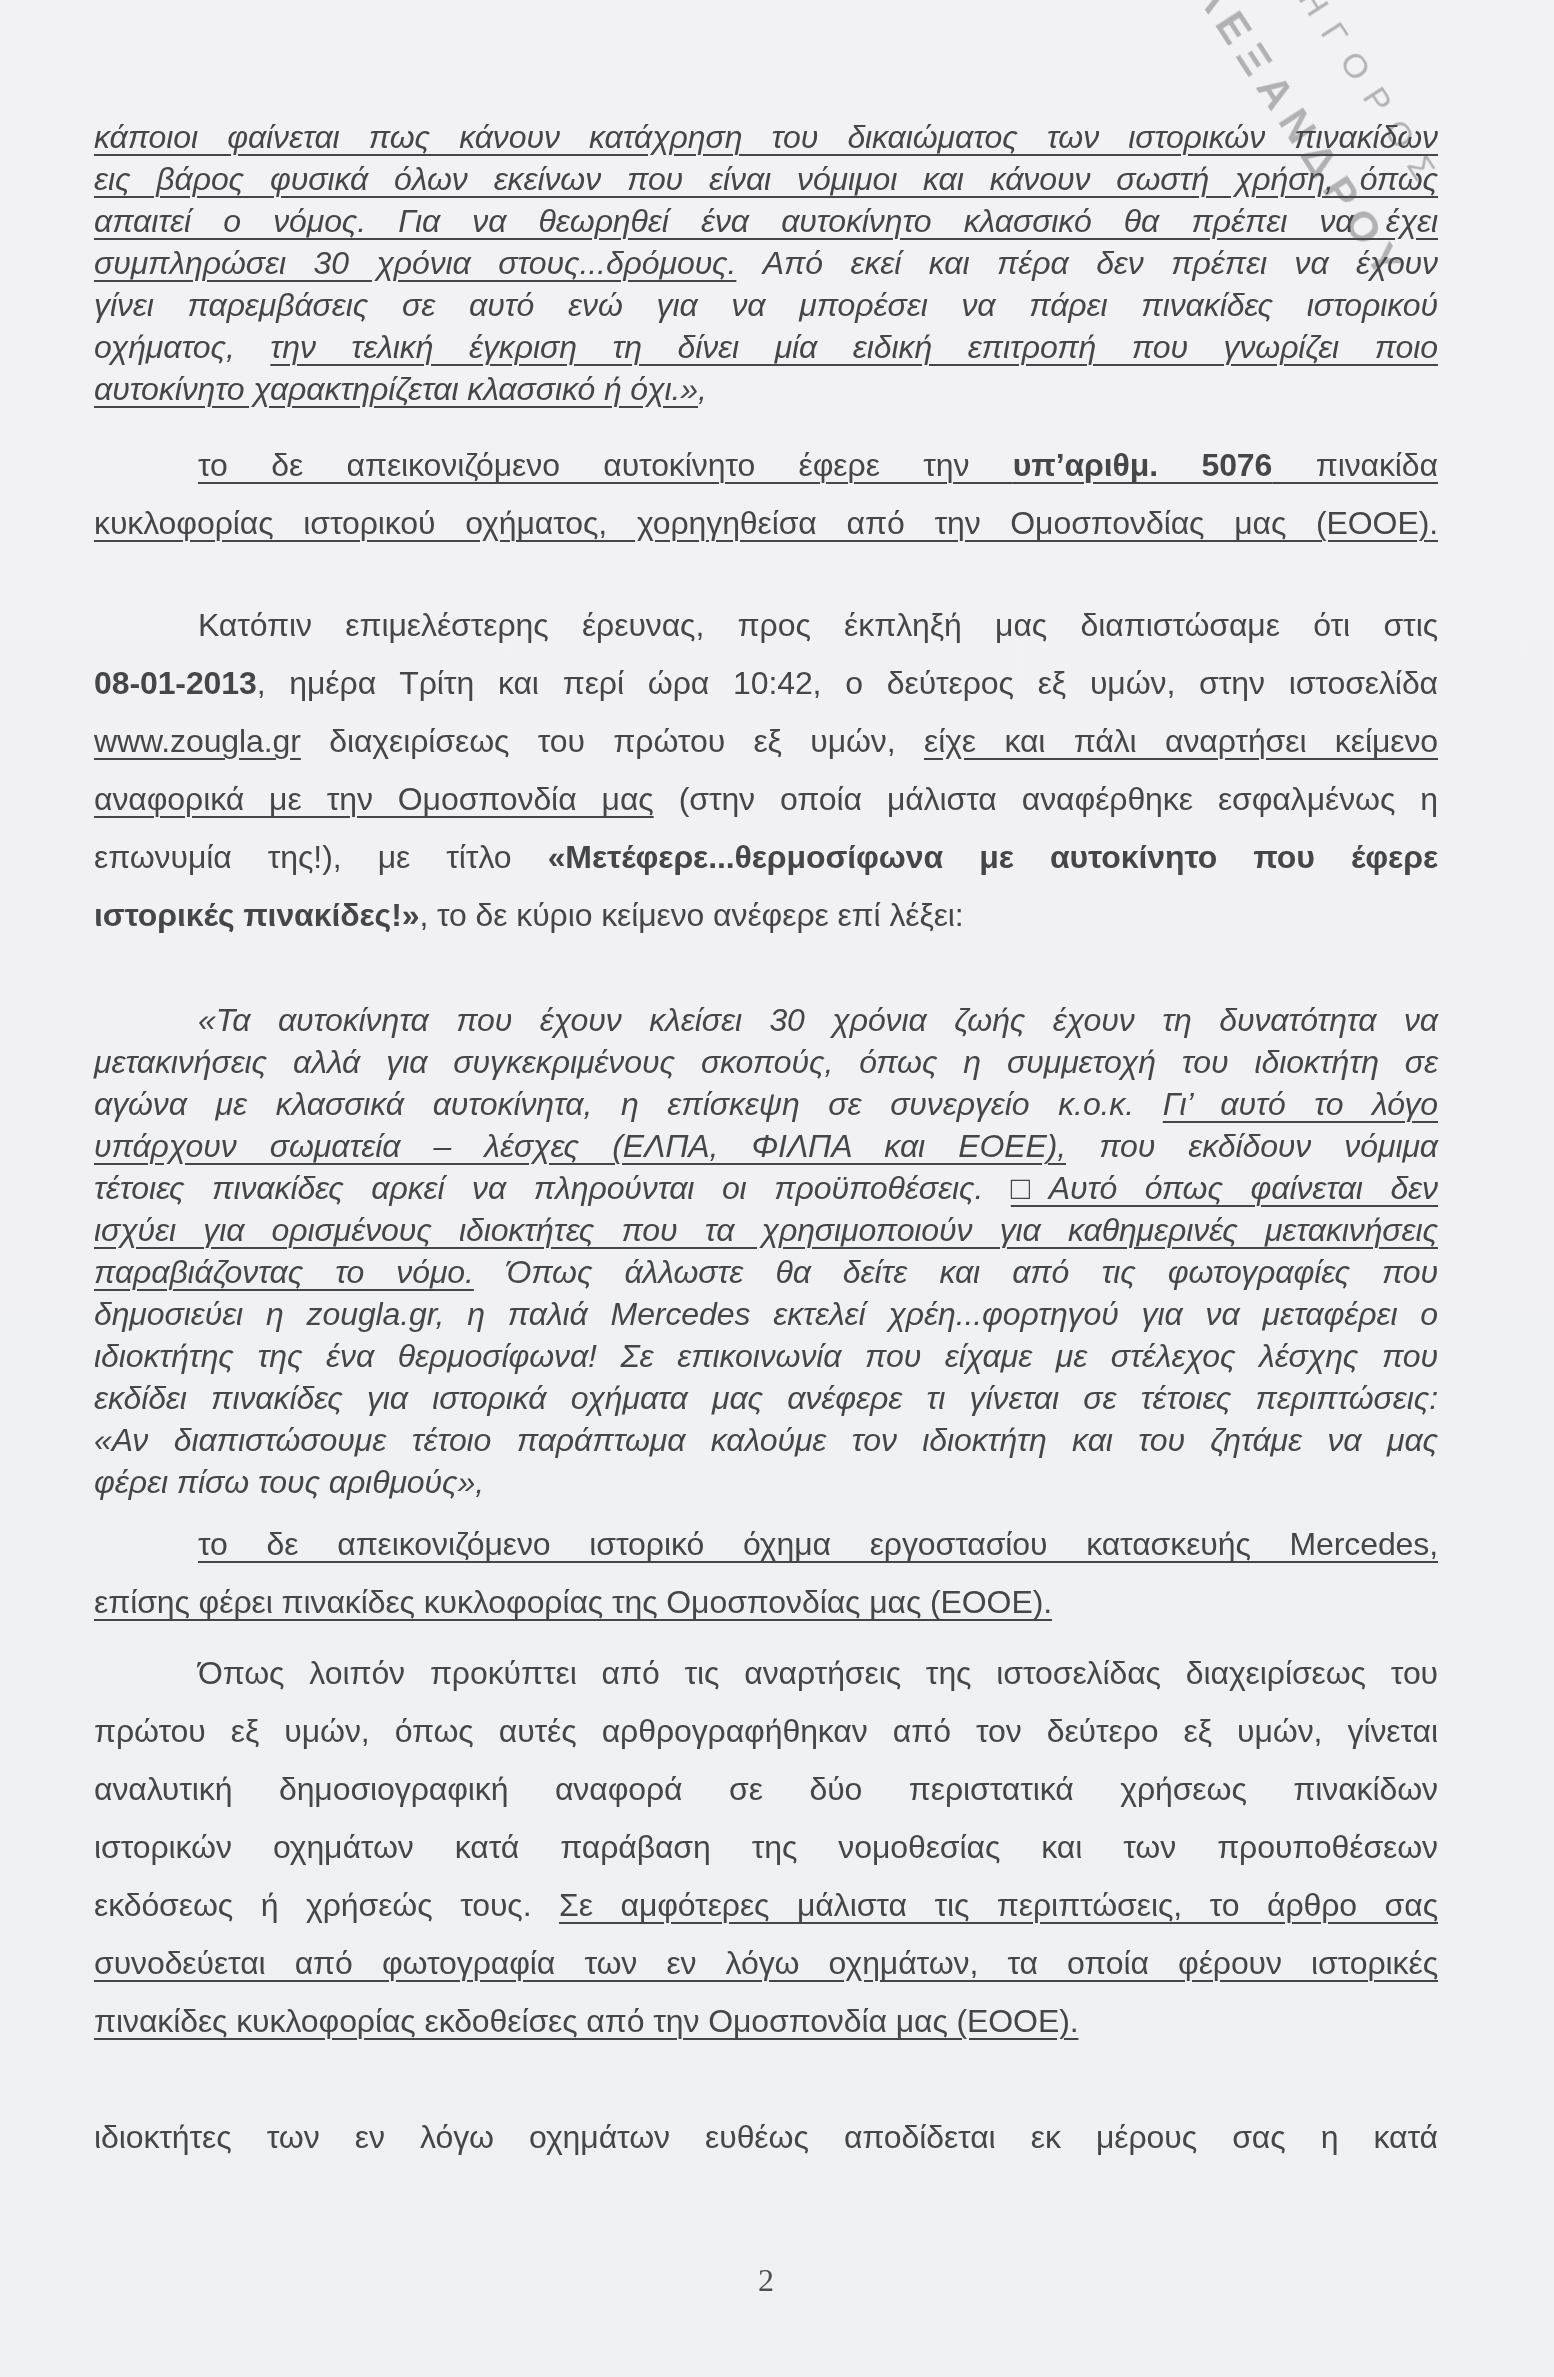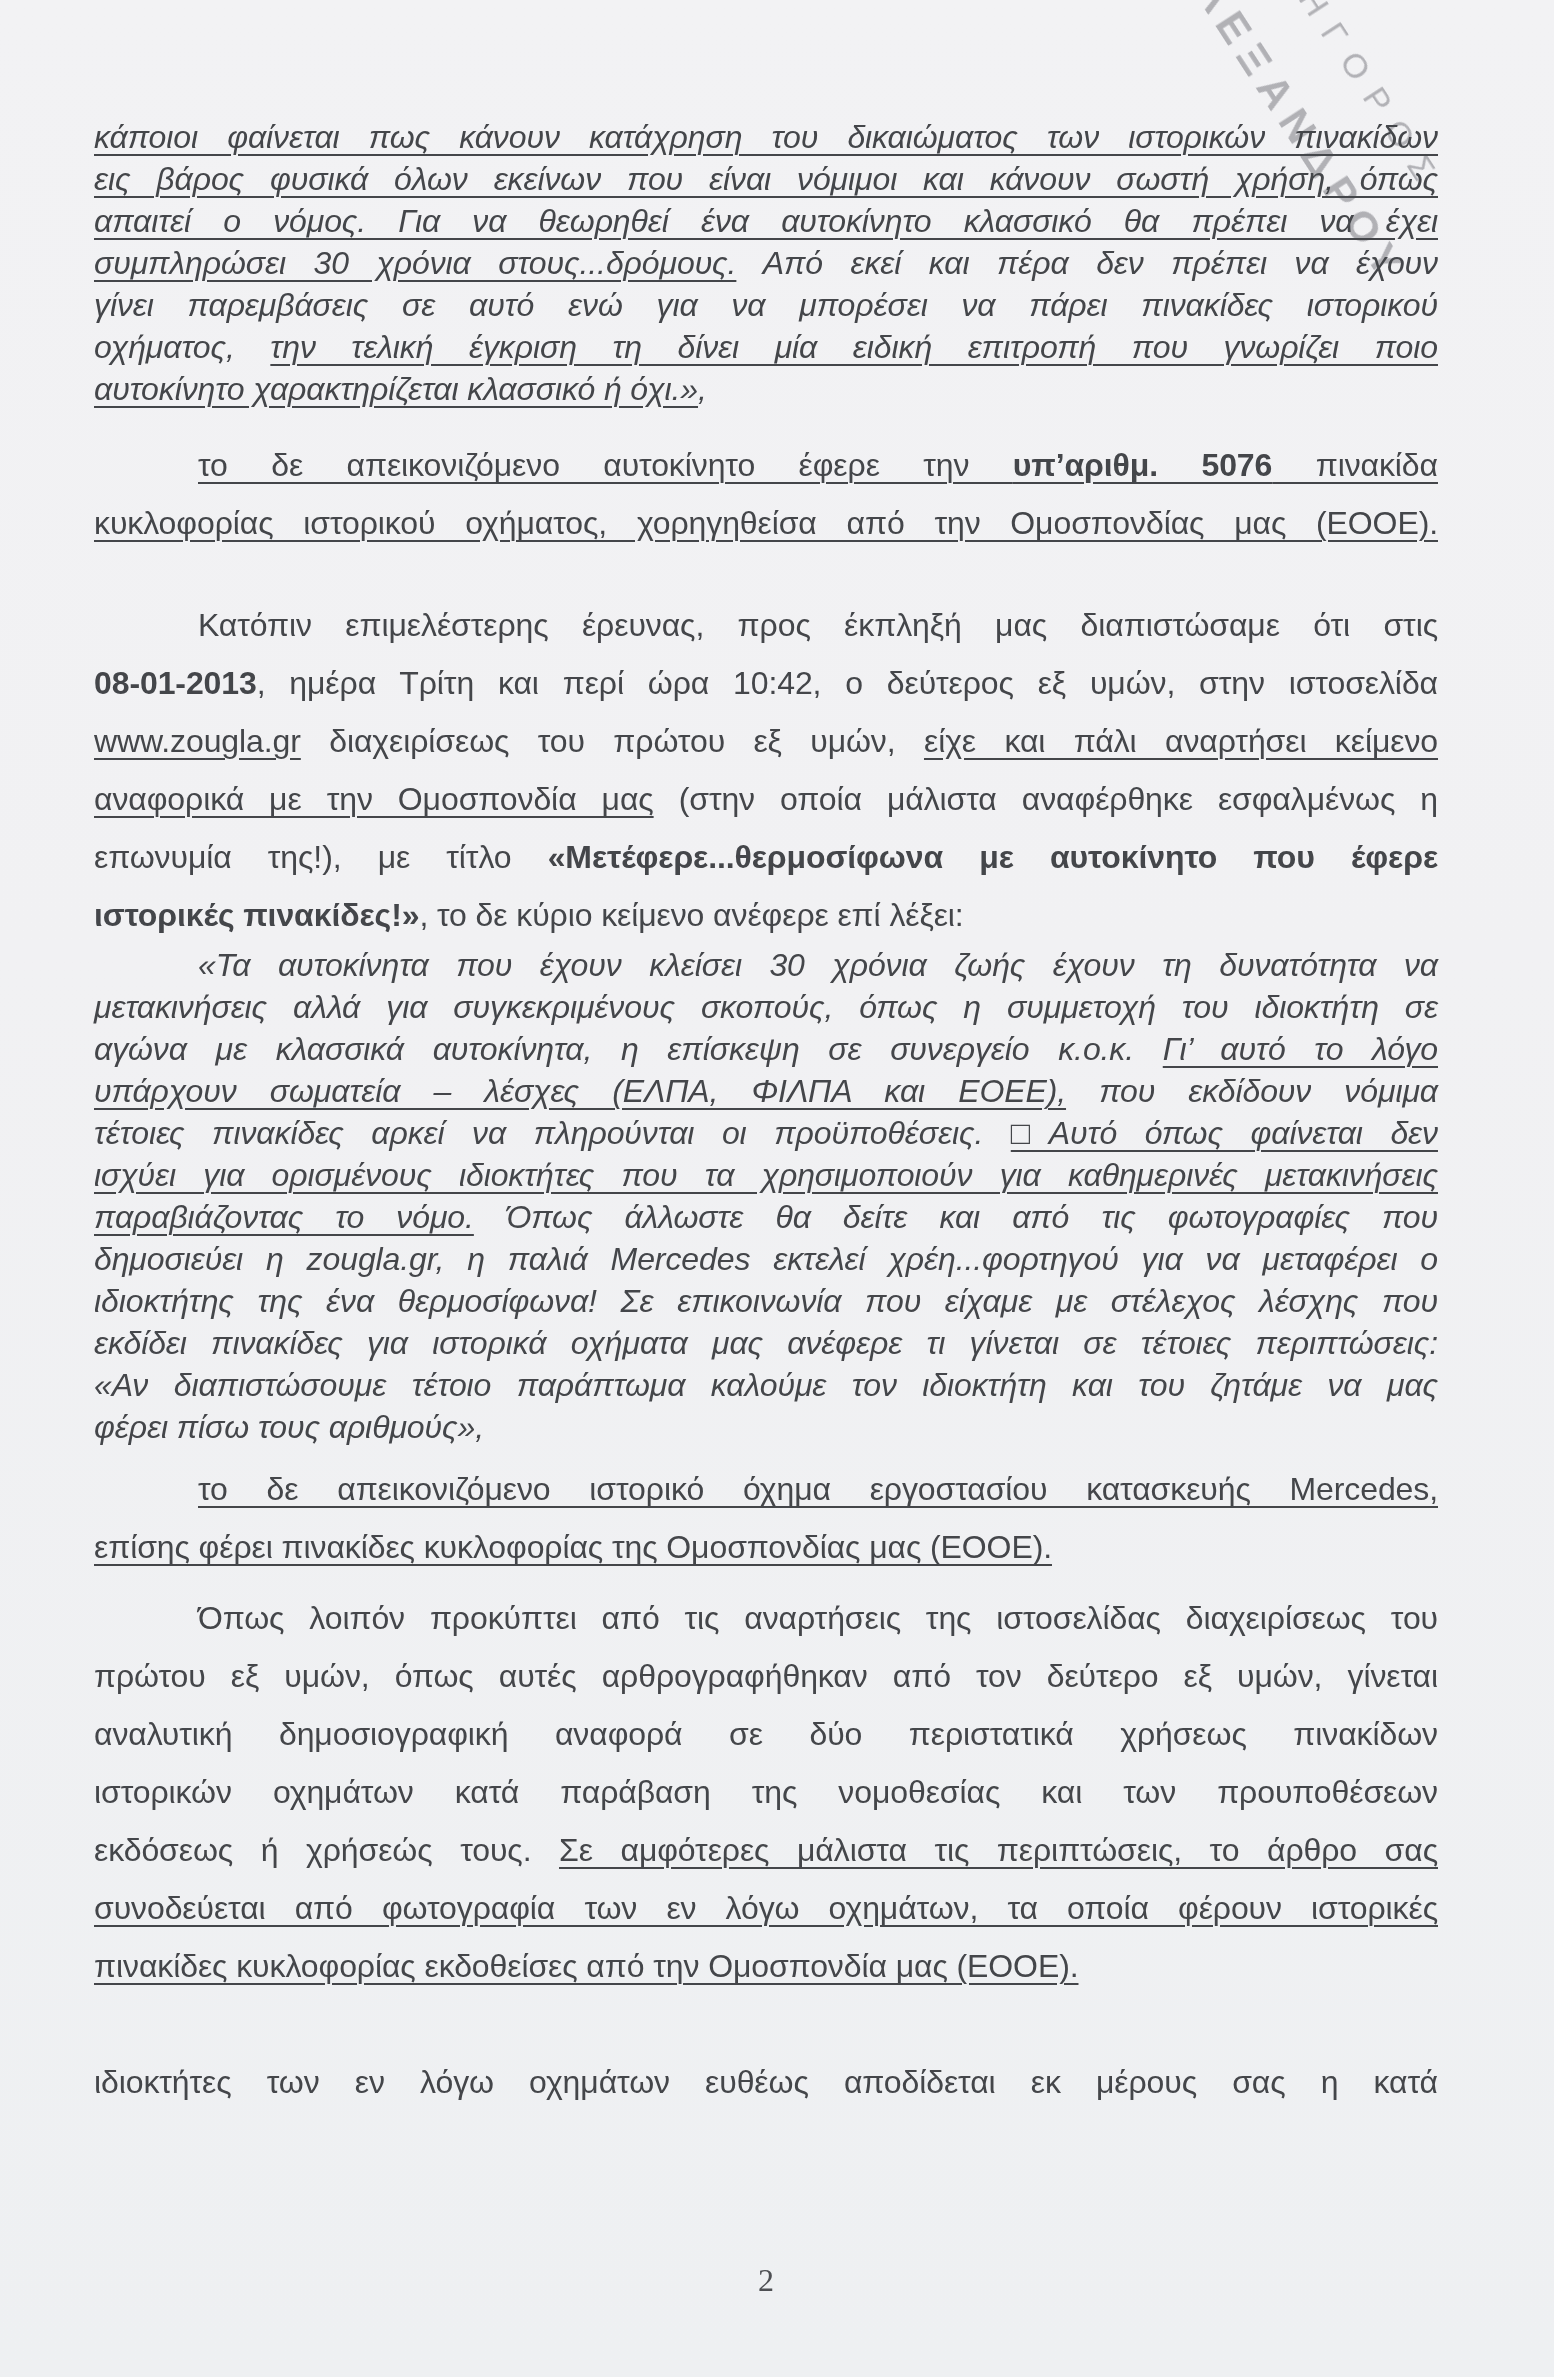--- a/index.html
+++ b/index.html
@@ -28,21 +28,21 @@
   .line.last{text-align-last:left;}
   .line.indent{text-indent:104px;}
   .seg{}
   .seg.u{text-decoration:underline;text-decoration-thickness:2.2px;text-underline-offset:5.8px;}
   .seg.b{font-weight:bold;}
   .seg.it{}
   
   .b-quote1{margin-top:110px;}
   .b-plate1{margin-top:26px;}
   .b-research{margin-top:44px;}
-  .b-quote2{}
+  .b-quote2{margin-top:55px;}
   .b-plate2{margin-top:12.4px;}
   .b-conclusion1{margin-top:12.4px;}
   .b-conclusion2{margin-top:58px;}
   .footer{
     position:absolute;left:94px;top:2262px;width:1344px;
     text-align:center;
     font-family:"Liberation Serif","DejaVu Serif",serif;
     font-size:32px;color:#4d4f53;
   }
   

